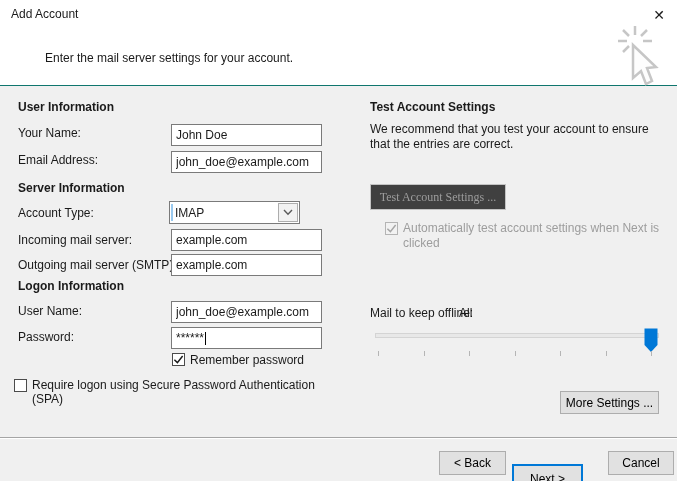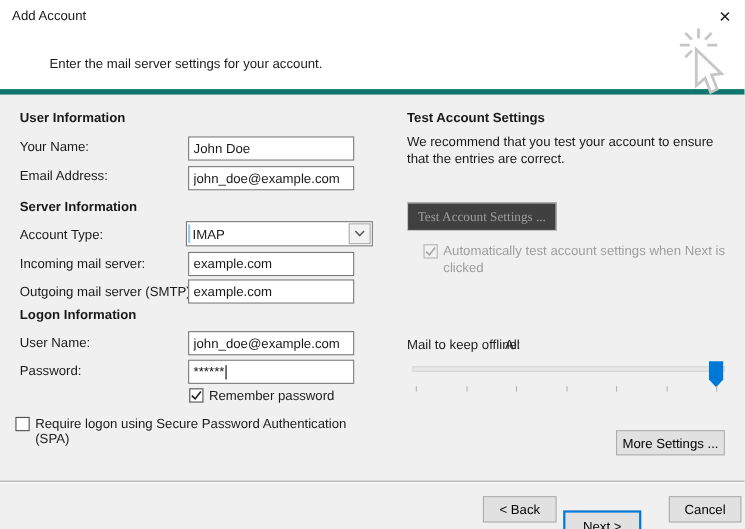--- a/index.html
+++ b/index.html
@@ -4,21 +4,21 @@
 <style>
   html,body{margin:0;padding:0;}
   body{
     width:677px;height:481px;position:relative;overflow:hidden;
     background:#f0f0f0;
     font-family:"Liberation Sans","DejaVu Sans",sans-serif;
     font-size:12px;color:#1a1a1a;
   }
   .abs{position:absolute;}
   
-  .header-band{position:absolute;top:0;left:0;width:677px;height:86px;background:#ffffff;border-bottom:5px solid #0f766e;box-sizing:border-box;}
+  .header-band{position:absolute;top:0;left:0;width:677px;height:86px;background:#ffffff;border-bottom:1px solid #0f766e;box-sizing:border-box;}
   .win-title{position:absolute;top:7px;left:11px;font-size:12px;color:#1a1a1a;}
   .close-btn{position:absolute;top:4px;left:646px;width:26px;height:22px;display:flex;align-items:center;justify-content:center;font-size:14px;color:#1a1a1a;cursor:default;}
   .hdr-title{position:absolute;top:34px;left:21px;font-weight:bold;font-size:12px;}
   .hdr-sub{position:absolute;top:51px;left:45px;font-size:12px;}
   
   .section-title{position:absolute;left:18px;font-weight:bold;font-size:12px;}
   .lbl{position:absolute;left:18px;font-size:12px;white-space:nowrap;}
   
   .txt{
     position:absolute;left:171px;width:151px;height:22px;box-sizing:border-box;
@@ -26,21 +26,21 @@
     font-size:12px;color:#1a1a1a;padding:0 4px;outline:none;
   }
   .txt-div{
     position:absolute;left:171px;width:151px;height:22px;box-sizing:border-box;
     border:1px solid #7a7a7a;background:#fff;font-size:12px;color:#1a1a1a;
     padding:0 4px;display:flex;align-items:center;
   }
   .caret{display:inline-block;width:1px;height:13px;background:#000;margin-left:1px;}
   
   .combo{
-    position:absolute;left:169px;top:201px;width:170px;height:23px;box-sizing:border-box;
+    position:absolute;left:169px;top:201px;width:131px;height:23px;box-sizing:border-box;
     border:1px solid #7a7a7a;background:#fff;display:flex;align-items:center;
   }
   .combo-sel{position:absolute;left:1px;top:2px;bottom:2px;width:2px;background:#99c9ef;}
   .combo-text{padding-left:5px;flex:1;}
   .combo-btn{
     width:20px;height:19px;margin-right:1px;box-sizing:border-box;background:#f2f2f2;
     border:1px solid #adadad;display:flex;align-items:center;justify-content:center;
   }
   
   .cb{position:absolute;width:13px;height:13px;box-sizing:border-box;border:1px solid #4b4b4b;background:#fff;display:flex;align-items:center;justify-content:center;}

